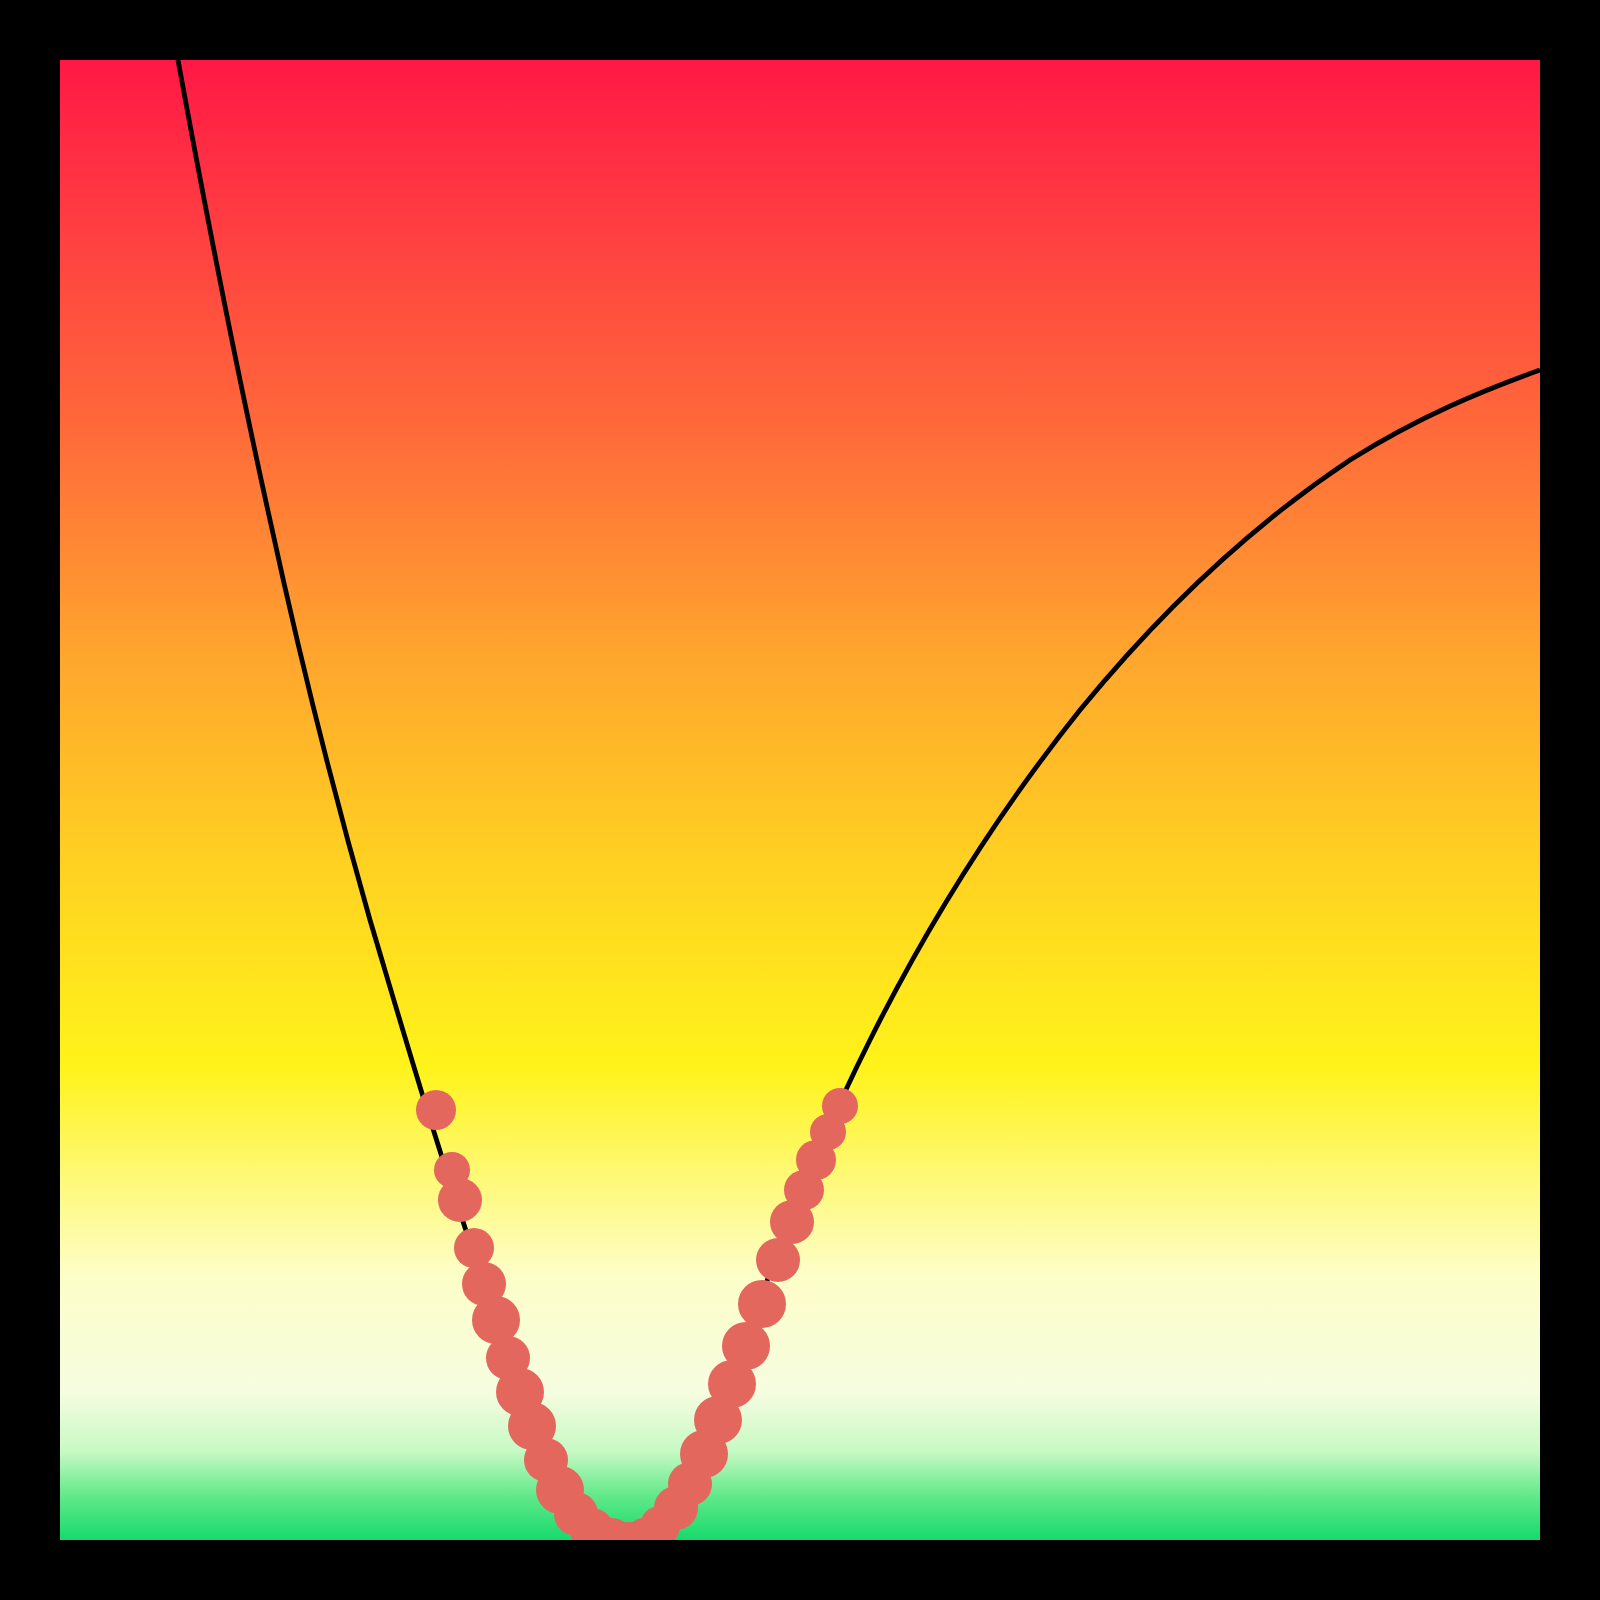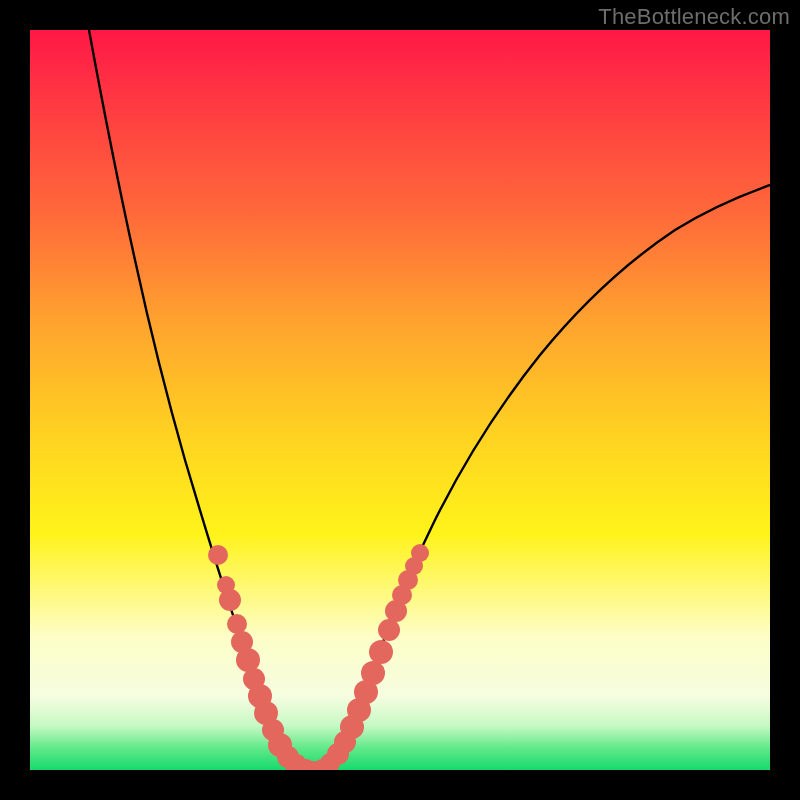--- a/index.html
+++ b/index.html
@@ -111,14 +111,13 @@
         <circle cx="351" cy="622" r="12"></circle>
         <circle cx="359" cy="600" r="11"></circle>
         <circle cx="366" cy="581" r="11"></circle>
         <circle cx="372" cy="565" r="10"></circle>
         <circle cx="378" cy="550" r="10"></circle>
         <circle cx="384" cy="536" r="9"></circle>
         <circle cx="390" cy="523" r="9"></circle>
       </g>
     </svg>
   </div>
-  <div class="watermark">TheBottleneck.com</div>
 </div>
 
 </body></html>

